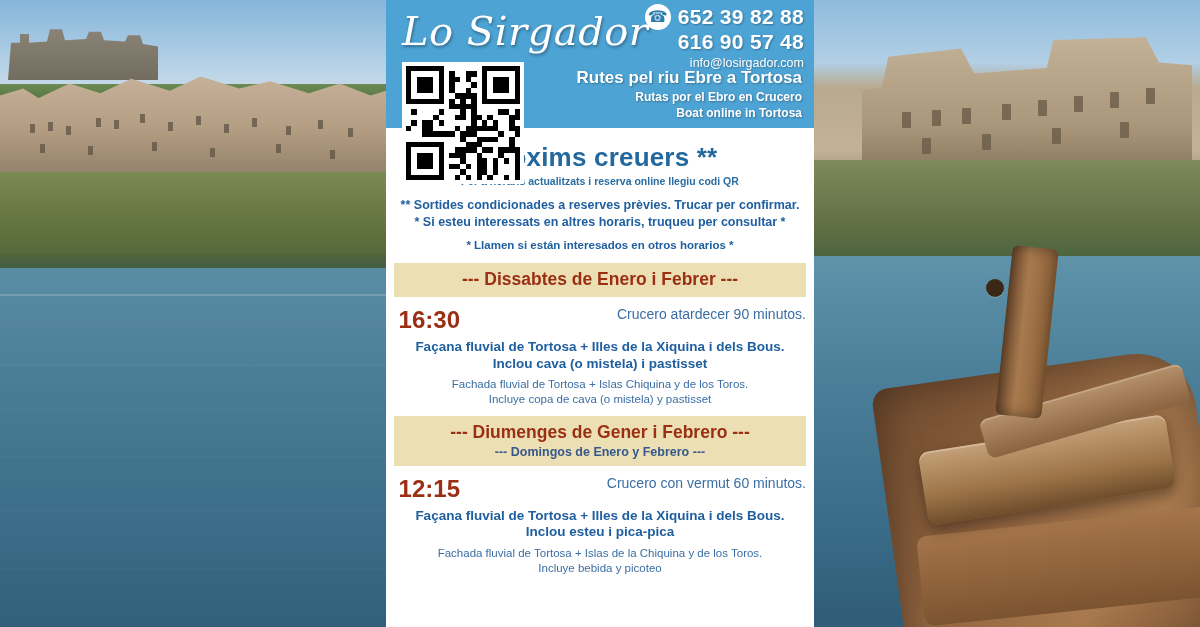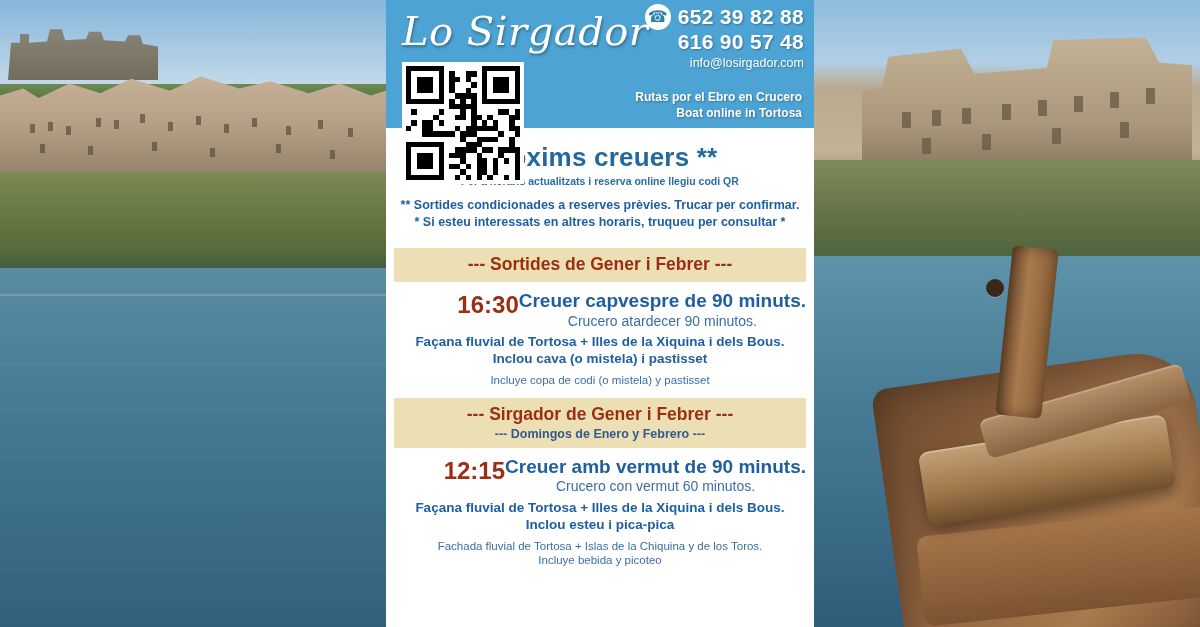--- a/index.html
+++ b/index.html
@@ -235,21 +235,21 @@
   }
   .band .ca {
     color:#9a2f13; font-weight:bold; font-size:17.5px;
   }
   .band .es {
     color:#35598c; font-weight:bold; font-size:12.5px; margin-top:2px;
   }
 
   .trip { margin-top: 8px; }
   .trip-row {
-    display:flex; align-items:flex-start; justify-content:flex-end; 
+    display:flex; align-items:flex-start; justify-content:space-between; 
   }
   .trip-time {
     color:#9a2f13; font-weight:bold; font-size:24px; line-height:1.1;
     padding-top:2px; min-width:66px; text-align:right;
   }
   .trip-titles { text-align:center; }
   .trip-ca {
     color:#1f5fa0; font-weight:bold; font-size:19px; line-height:1.15;
   }
   .trip-es {
@@ -340,20 +340,21 @@
         <div class="phone-row">
           <span class="phone-icon">☎</span>
           <span class="phone-num">652 39 82 88</span>
         </div>
         <div class="phone-row">
           <span class="phone-num">616 90 57 48</span>
         </div>
         <div class="hdr-email">info@losirgador.com</div>
       </div>
 
+      <div class="hdr-sub1">Rutes pel riu Ebre a Tortosa</div>
       <div class="hdr-sub2">Rutas por el Ebro en Crucero</div>
       <div class="hdr-sub3">Boat online in Tortosa</div>
     </div>
 
     <div class="qr">
       <div class="qr-grid" id="qrGrid">
           <i></i>
           <i></i>
           <i></i>
           <i></i>
@@ -799,51 +800,51 @@
 
     <div class="body">
 
       <div class="title-prox">Pròxims creuers **</div>
       <div class="title-prox-sub">Per a horaris actualitzats i reserva online llegiu codi QR</div>
 
       <div class="notes">
         <div>** Sortides condicionades a reserves prèvies.  Trucar per confirmar.</div>
         <div>* Si esteu interessats en altres horaris, truqueu per consultar *</div>
         <div class="sep"></div>
+        <div class="es">* Llamen si están interesados en otros horarios *</div>
       </div>
 
       <div class="band">
-        <div class="ca">--- Sortides de Gener i Febrer ---</div>
+        <div class="ca">--- Dissabtes de Enero i Febrer ---</div>
       </div>
       <div class="trip">
         <div class="trip-row">
           <div class="trip-time">16:30</div>
           <div class="trip-titles">
-            <div class="trip-ca">Creuer capvespre de 90 minuts.</div>
             <div class="trip-es">Crucero atardecer 90 minutos.</div>
           </div>
         </div>
         <div class="trip-desc-ca">
           <div>Façana fluvial de Tortosa + Illes de la Xiquina i dels Bous.</div>
           <div>Inclou cava (o mistela) i pastisset</div>
         </div>
         <div class="trip-desc-es">
-          <div>Incluye copa de codi (o mistela) y pastisset</div>
+          <div>Fachada fluvial de Tortosa + Islas Chiquina y de los Toros.</div>
+          <div>Incluye copa de cava (o mistela) y pastisset</div>
         </div>
       </div>
 
       <div class="band">
-        <div class="ca">--- Sirgador de Gener i Febrer ---</div>
+        <div class="ca">--- Diumenges de Gener i Febrero ---</div>
         <div class="es">--- Domingos de Enero y Febrero ---</div>
       </div>
       <div class="trip">
         <div class="trip-row">
           <div class="trip-time">12:15</div>
           <div class="trip-titles">
-            <div class="trip-ca">Creuer amb vermut de 90 minuts.</div>
             <div class="trip-es">Crucero con vermut 60 minutos.</div>
           </div>
         </div>
         <div class="trip-desc-ca">
           <div>Façana fluvial de Tortosa + Illes de la Xiquina i dels Bous.</div>
           <div>Inclou esteu i pica-pica</div>
         </div>
         <div class="trip-desc-es">
           <div>Fachada fluvial de Tortosa + Islas de la Chiquina y de los Toros.</div>
           <div>Incluye bebida y picoteo</div>

